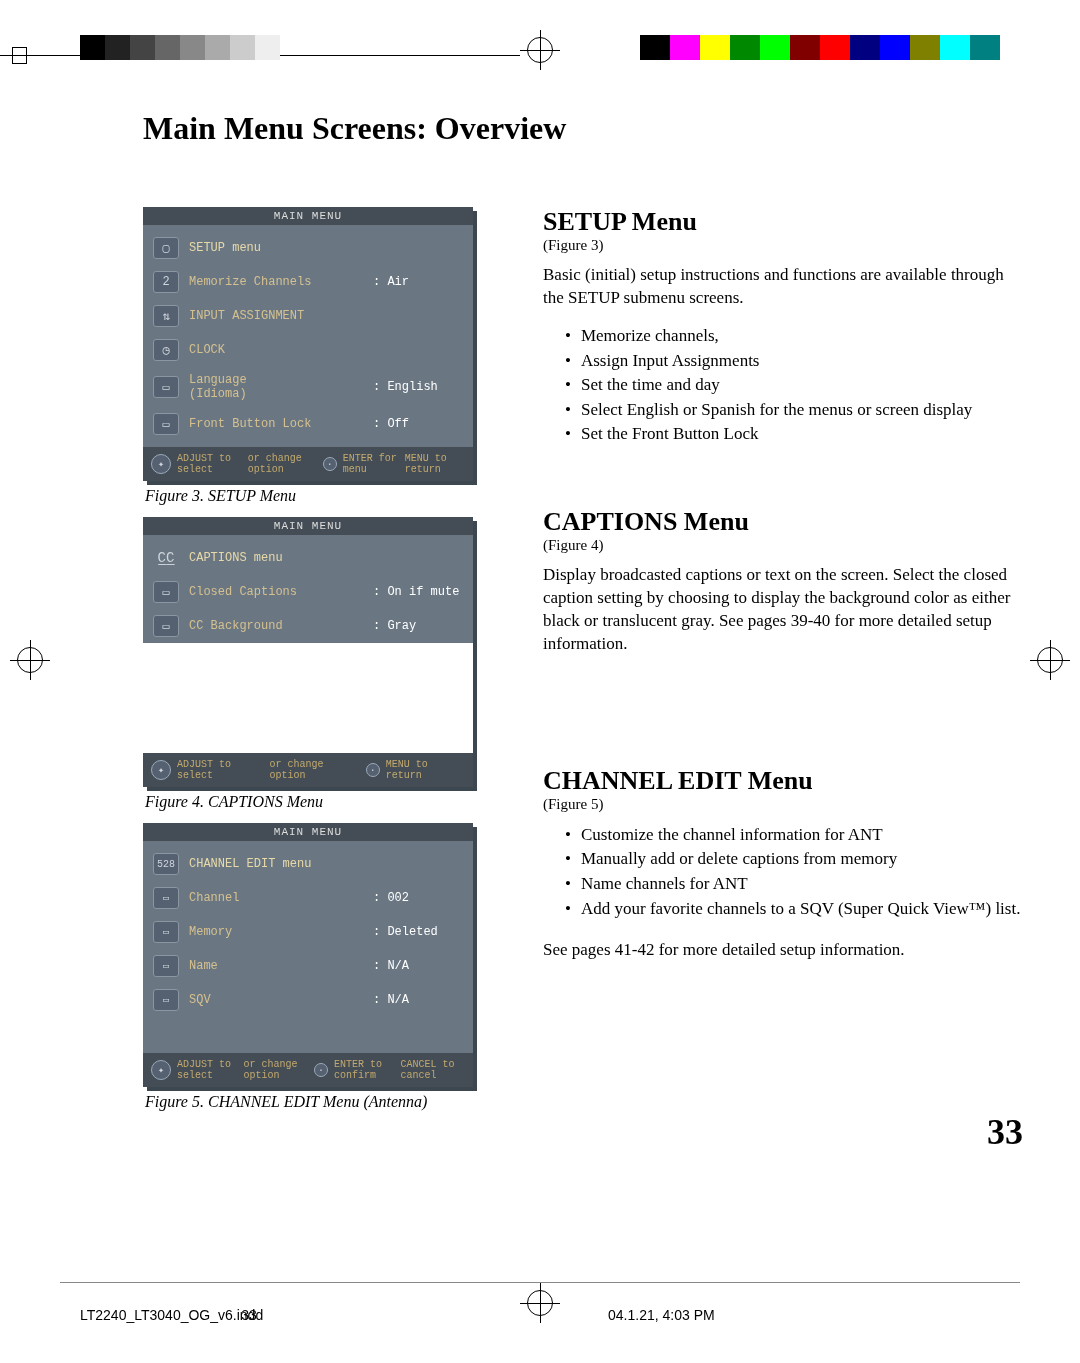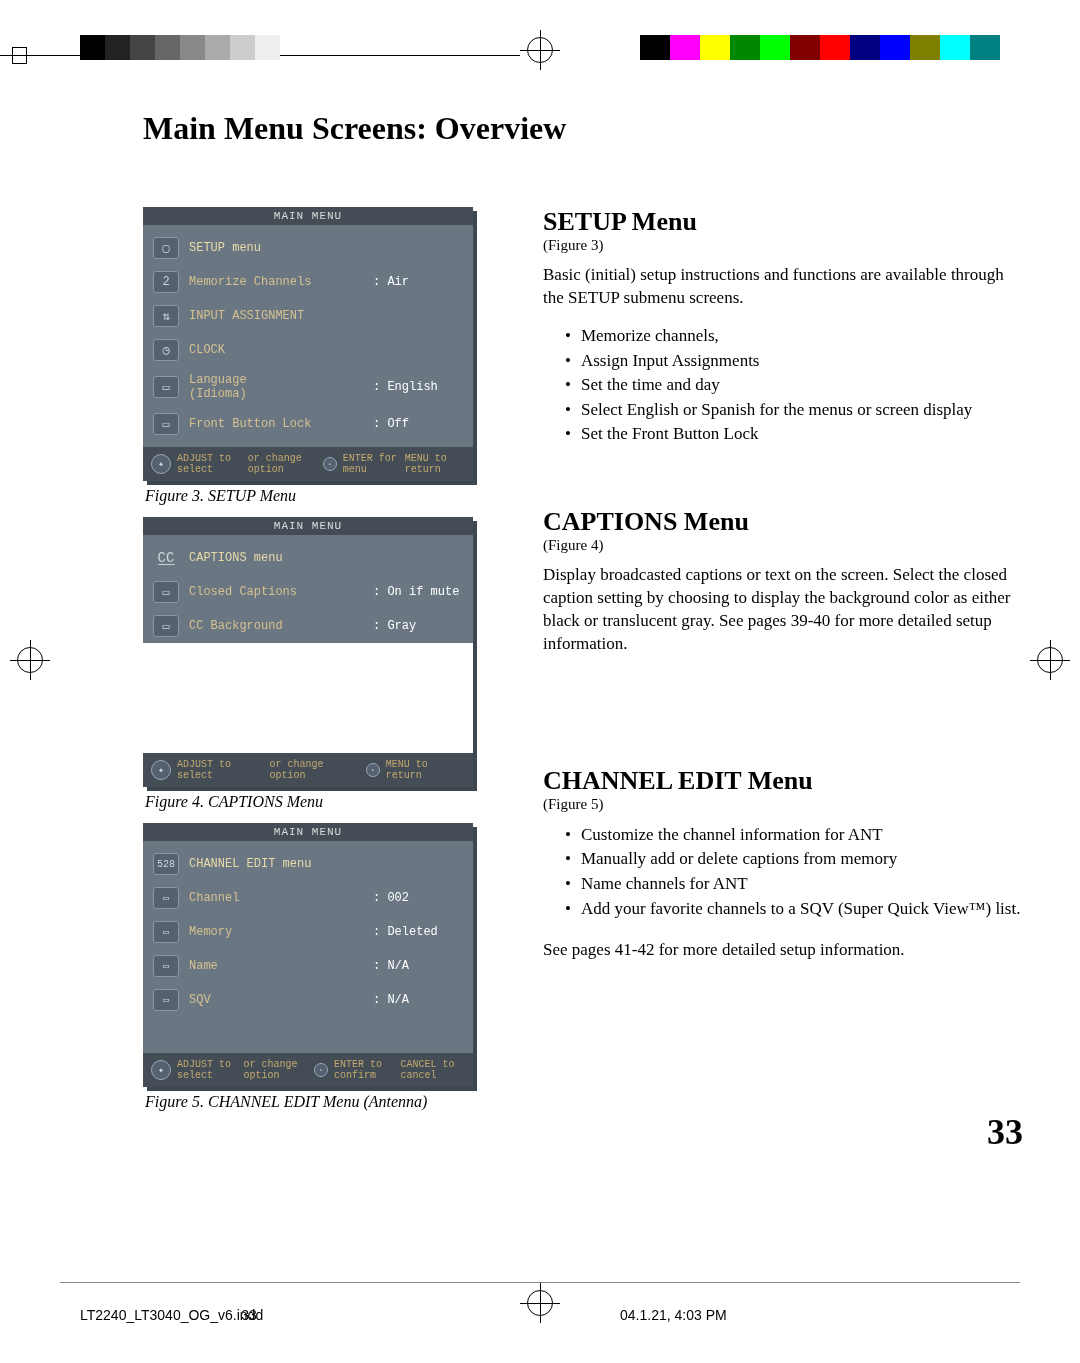--- a/index.html
+++ b/index.html
@@ -108,21 +108,21 @@
   ul.bullets li::before { content:"•"; padding-right:10px; }
   .section { margin-bottom:30px; }
 
   .pagenum { position:absolute; right:0px; bottom:-30px; font-size:36px; font-weight:600; }
   
   .docfoot {
     position:absolute; bottom:40px; left:80px; right:80px;
     font-size:14px; color:#000; font-family: Arial, sans-serif;
   }
   .docfoot .fname { }
-  .docfoot .ts { position:absolute; left:540px; }
+  .docfoot .ts { position:absolute; left:528px; }
 
   
   .botline { position:absolute; left:60px; right:60px; bottom:80px; height:1px; background:#888;}
 </style>
 </head>
 <body>
 
 <div class="reg-layer">
   <div class="topline"></div>
   <div class="topline-box"></div>

